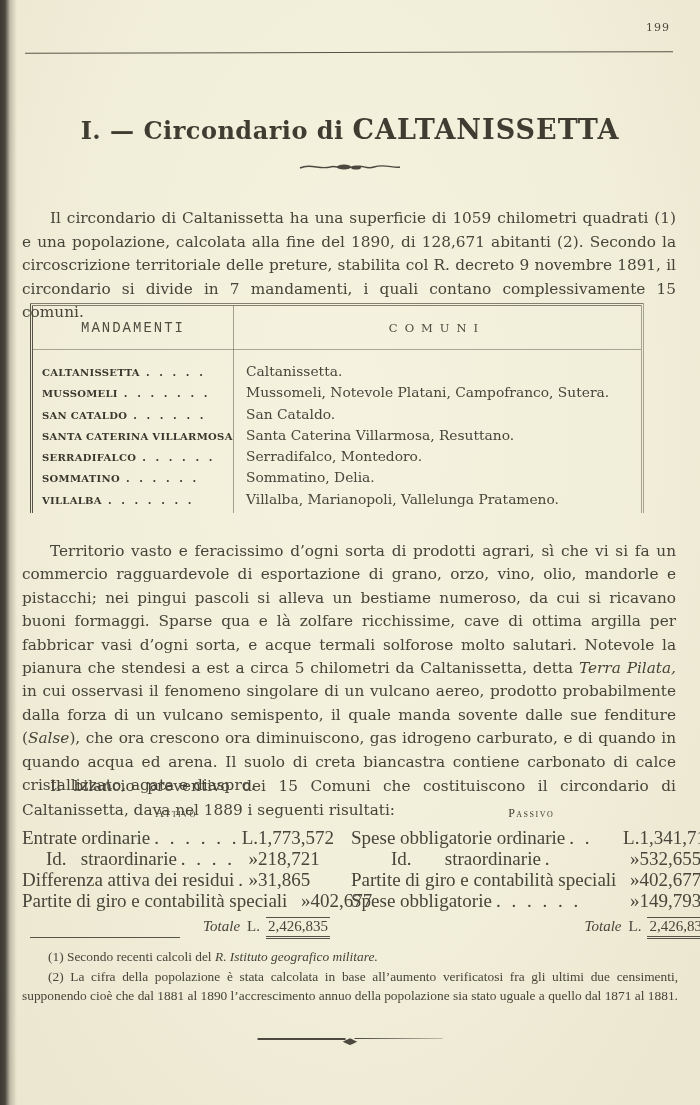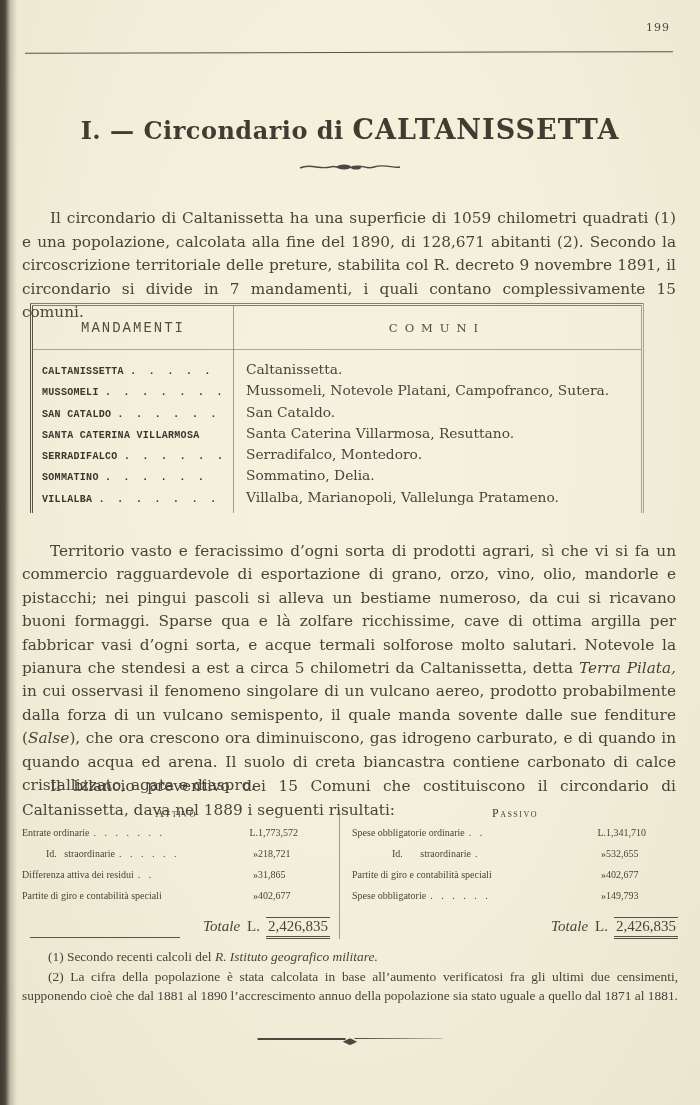--- a/index.html
+++ b/index.html
@@ -32,32 +32,32 @@
     border-top:3px double rgba(95,91,78,0.75);
     border-left:3px double rgba(70,67,56,0.9);
     border-right:3px double rgba(115,111,95,0.6);
   }
   .col-divider { position:absolute; left:200px; top:0; bottom:0; width:1px; background:rgba(95,91,78,0.55); }
   .thead { display:flex; height:43px; align-items:center; border-bottom:1px solid rgba(95,91,78,0.5); }
   .th-m { width:200px; text-align:center; font-size:14px; letter-spacing:2px; color:#4f4c40;font-family:Liberation Mono, monospace; }
   .th-c { flex:1; text-align:center; font-size:11.5px; letter-spacing:7px; color:#4f4c40; }
   .tbody { padding-top:11px; }
   .trow { display:flex; height:21.3px; align-items:baseline; }
-  .cell-m { width:200px; padding-left:9px; box-sizing:border-box; white-space:nowrap; overflow:hidden;font-family:Liberation Mono, monospace; }
+  .cell-m { width:200px; padding-left:9px; box-sizing:border-box; white-space:nowrap; overflow:hidden; }
   .mand { font-weight:bold; font-size:10px; letter-spacing:0.3px; color:#3a372d; }
   .mdots { font-weight:bold; font-size:10.5px; word-spacing:6px; padding-left:6px; color:#3a372d; }
   .cell-c { flex:1; padding-left:13px; font-size:13.8px; white-space:nowrap; overflow:hidden; }
 
   .finance { position:absolute; top:806px; left:22px; width:656px; display:flex; font-family:"Liberation Serif",serif; }
   .fin-col { position:relative; box-sizing:border-box; }
   .fin-attivo { width:317px; padding-right:9px; }
   .fin-divider { width:1px; background:rgba(95,91,78,0.6); margin-top:4px; }
   .fin-passivo { flex:1; padding-left:12px; }
   .fin-header { text-align:center; font-variant:small-caps; font-size:12px; letter-spacing:1.5px; margin-bottom:6px; color:#413e34; }
-  .frow { display:flex; align-items:baseline; height:21px; font-size:10px; white-space:nowrap; }
+  .frow { display:flex; align-items:baseline; height:21px; font-size:19px; white-space:nowrap; }
   .frow.indent-1 .flabel { padding-left:24px; }
   .frow.indent-2 .flabel { padding-left:40px; }
   .fdots { flex:1; overflow:hidden; word-spacing:6px; padding:0 4px; }
   .fcur { min-width:15px; text-align:right; }
   .fval { width:72px; text-align:left; }
   .ftotal { display:flex; justify-content:flex-end; align-items:baseline; margin-top:6px; font-size:15px; }
   .tot-label { font-style:italic; margin-right:7px;text-align:center; }
   .tot-cur { margin-right:6px; }
   .tot-value { border-top:1px solid #55524a; border-bottom:3px double #55524a; padding:0 2px 1px 2px; }
 

